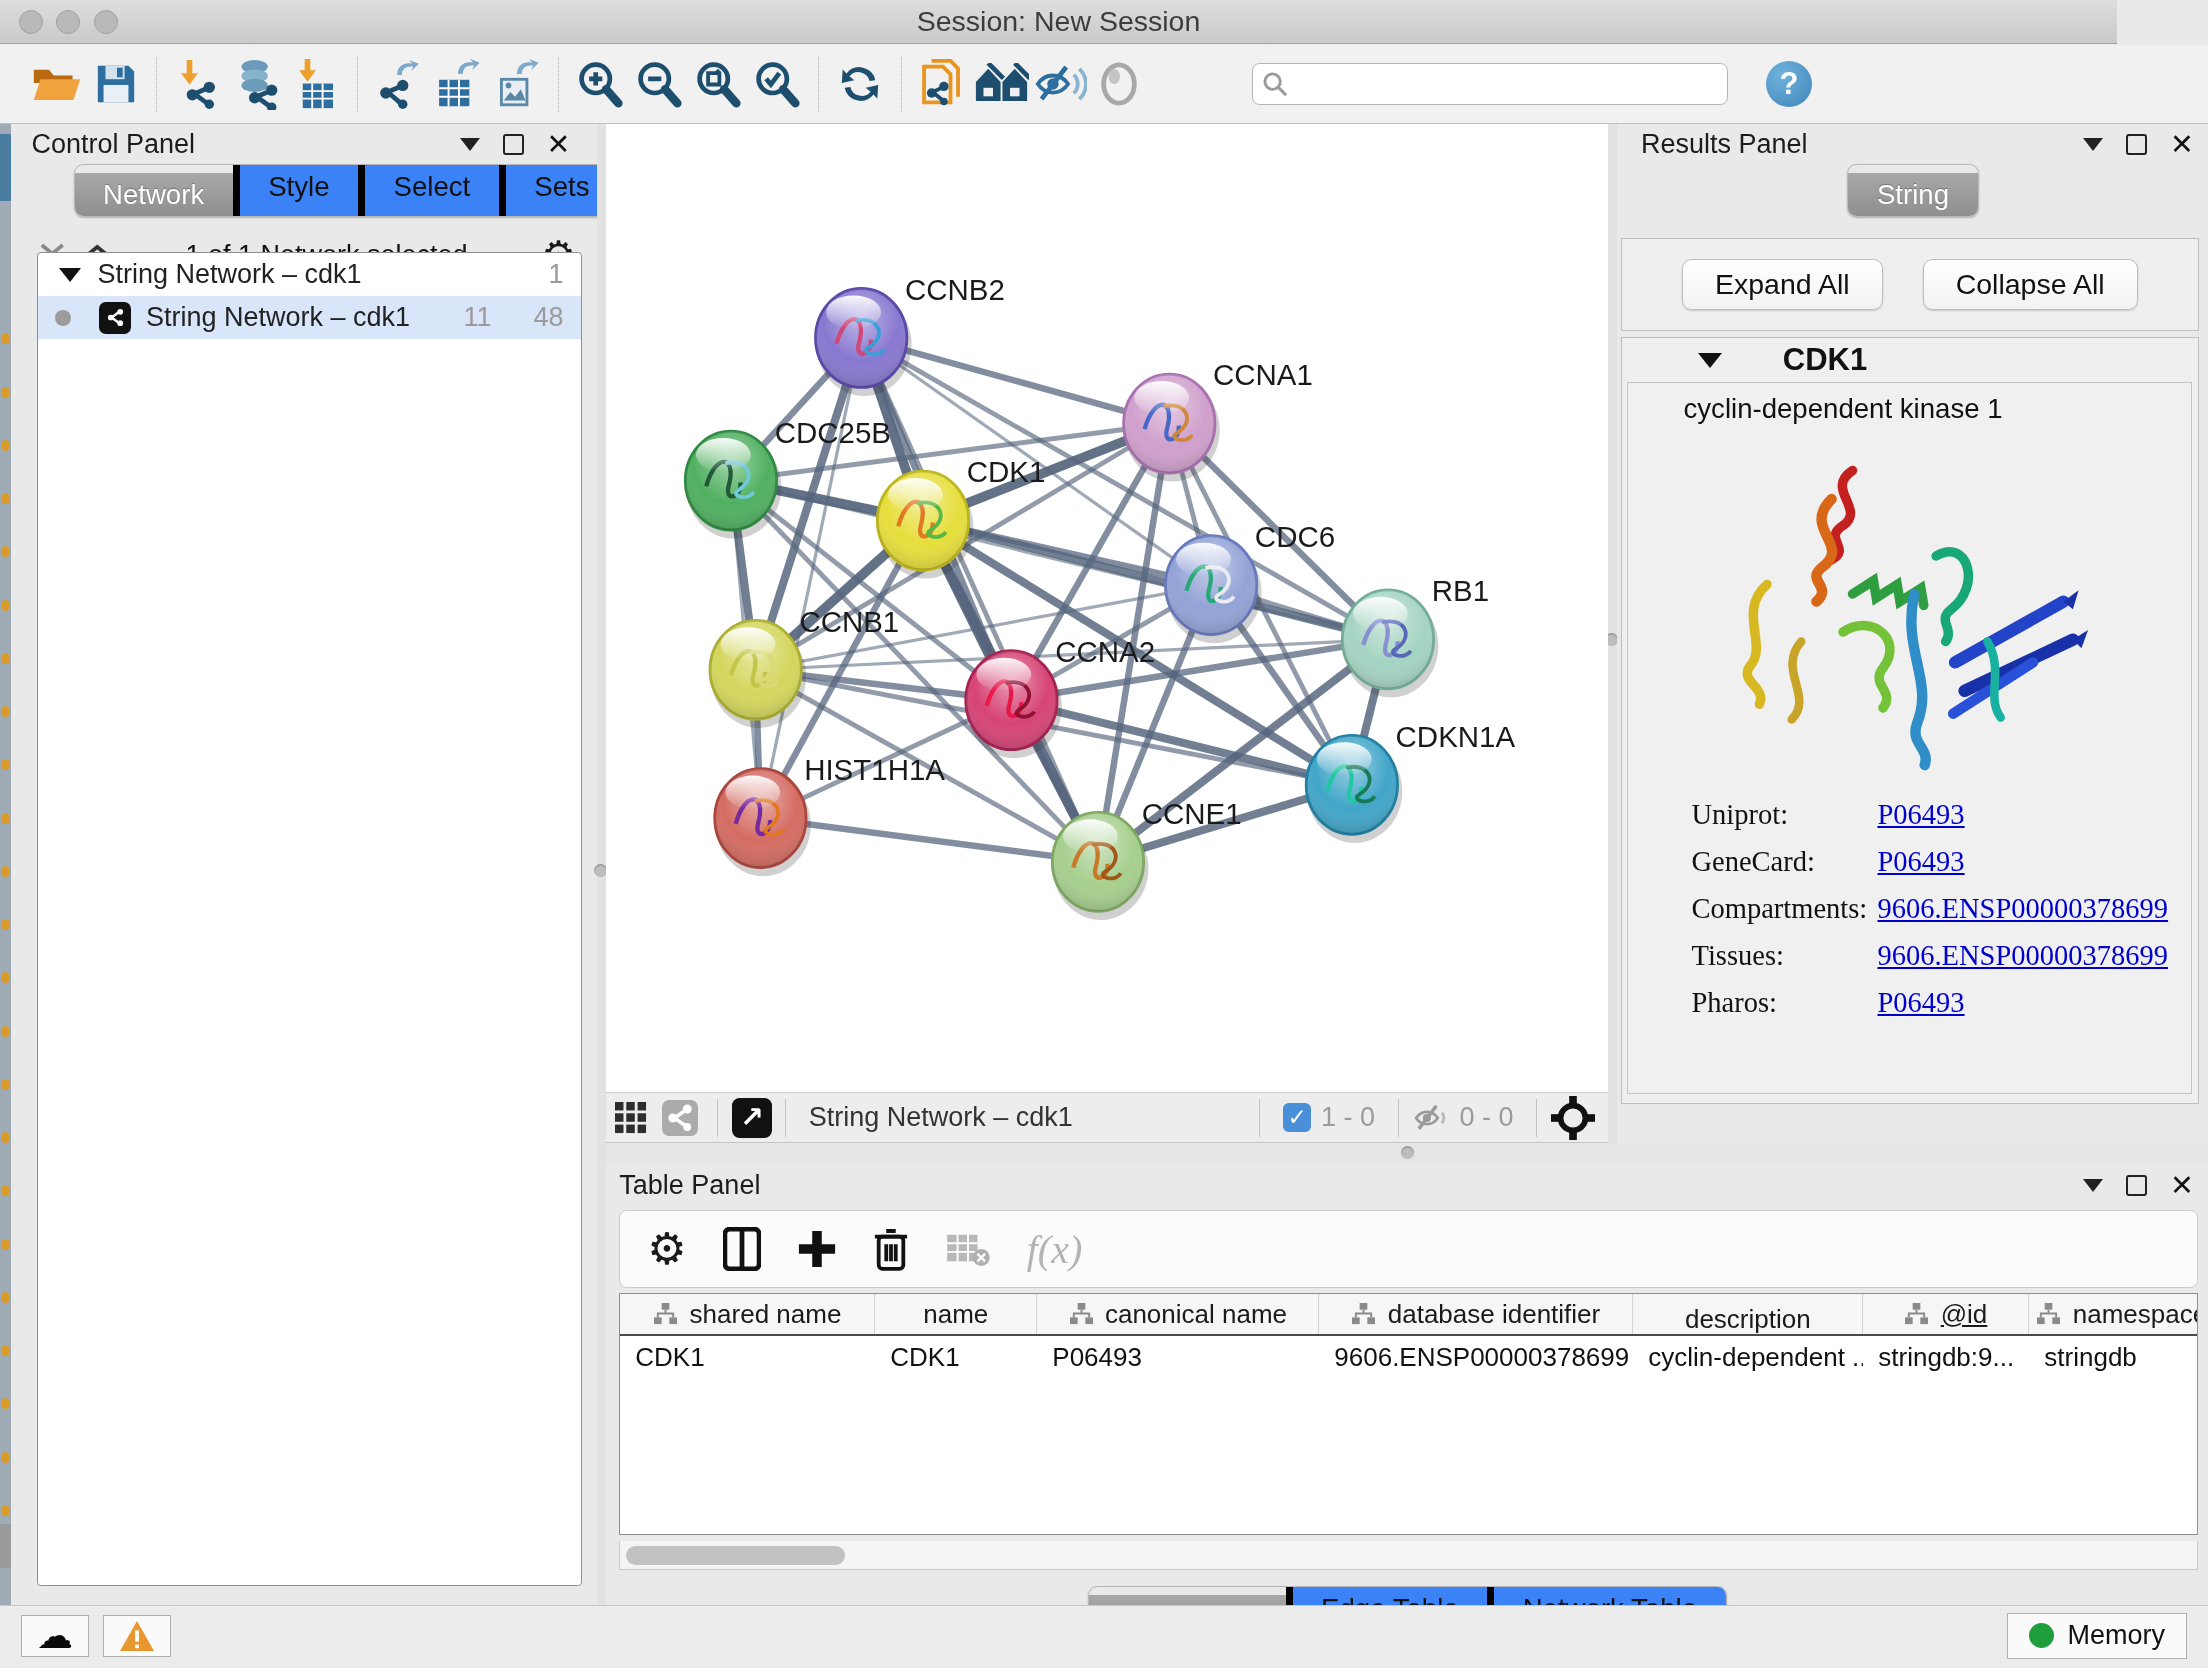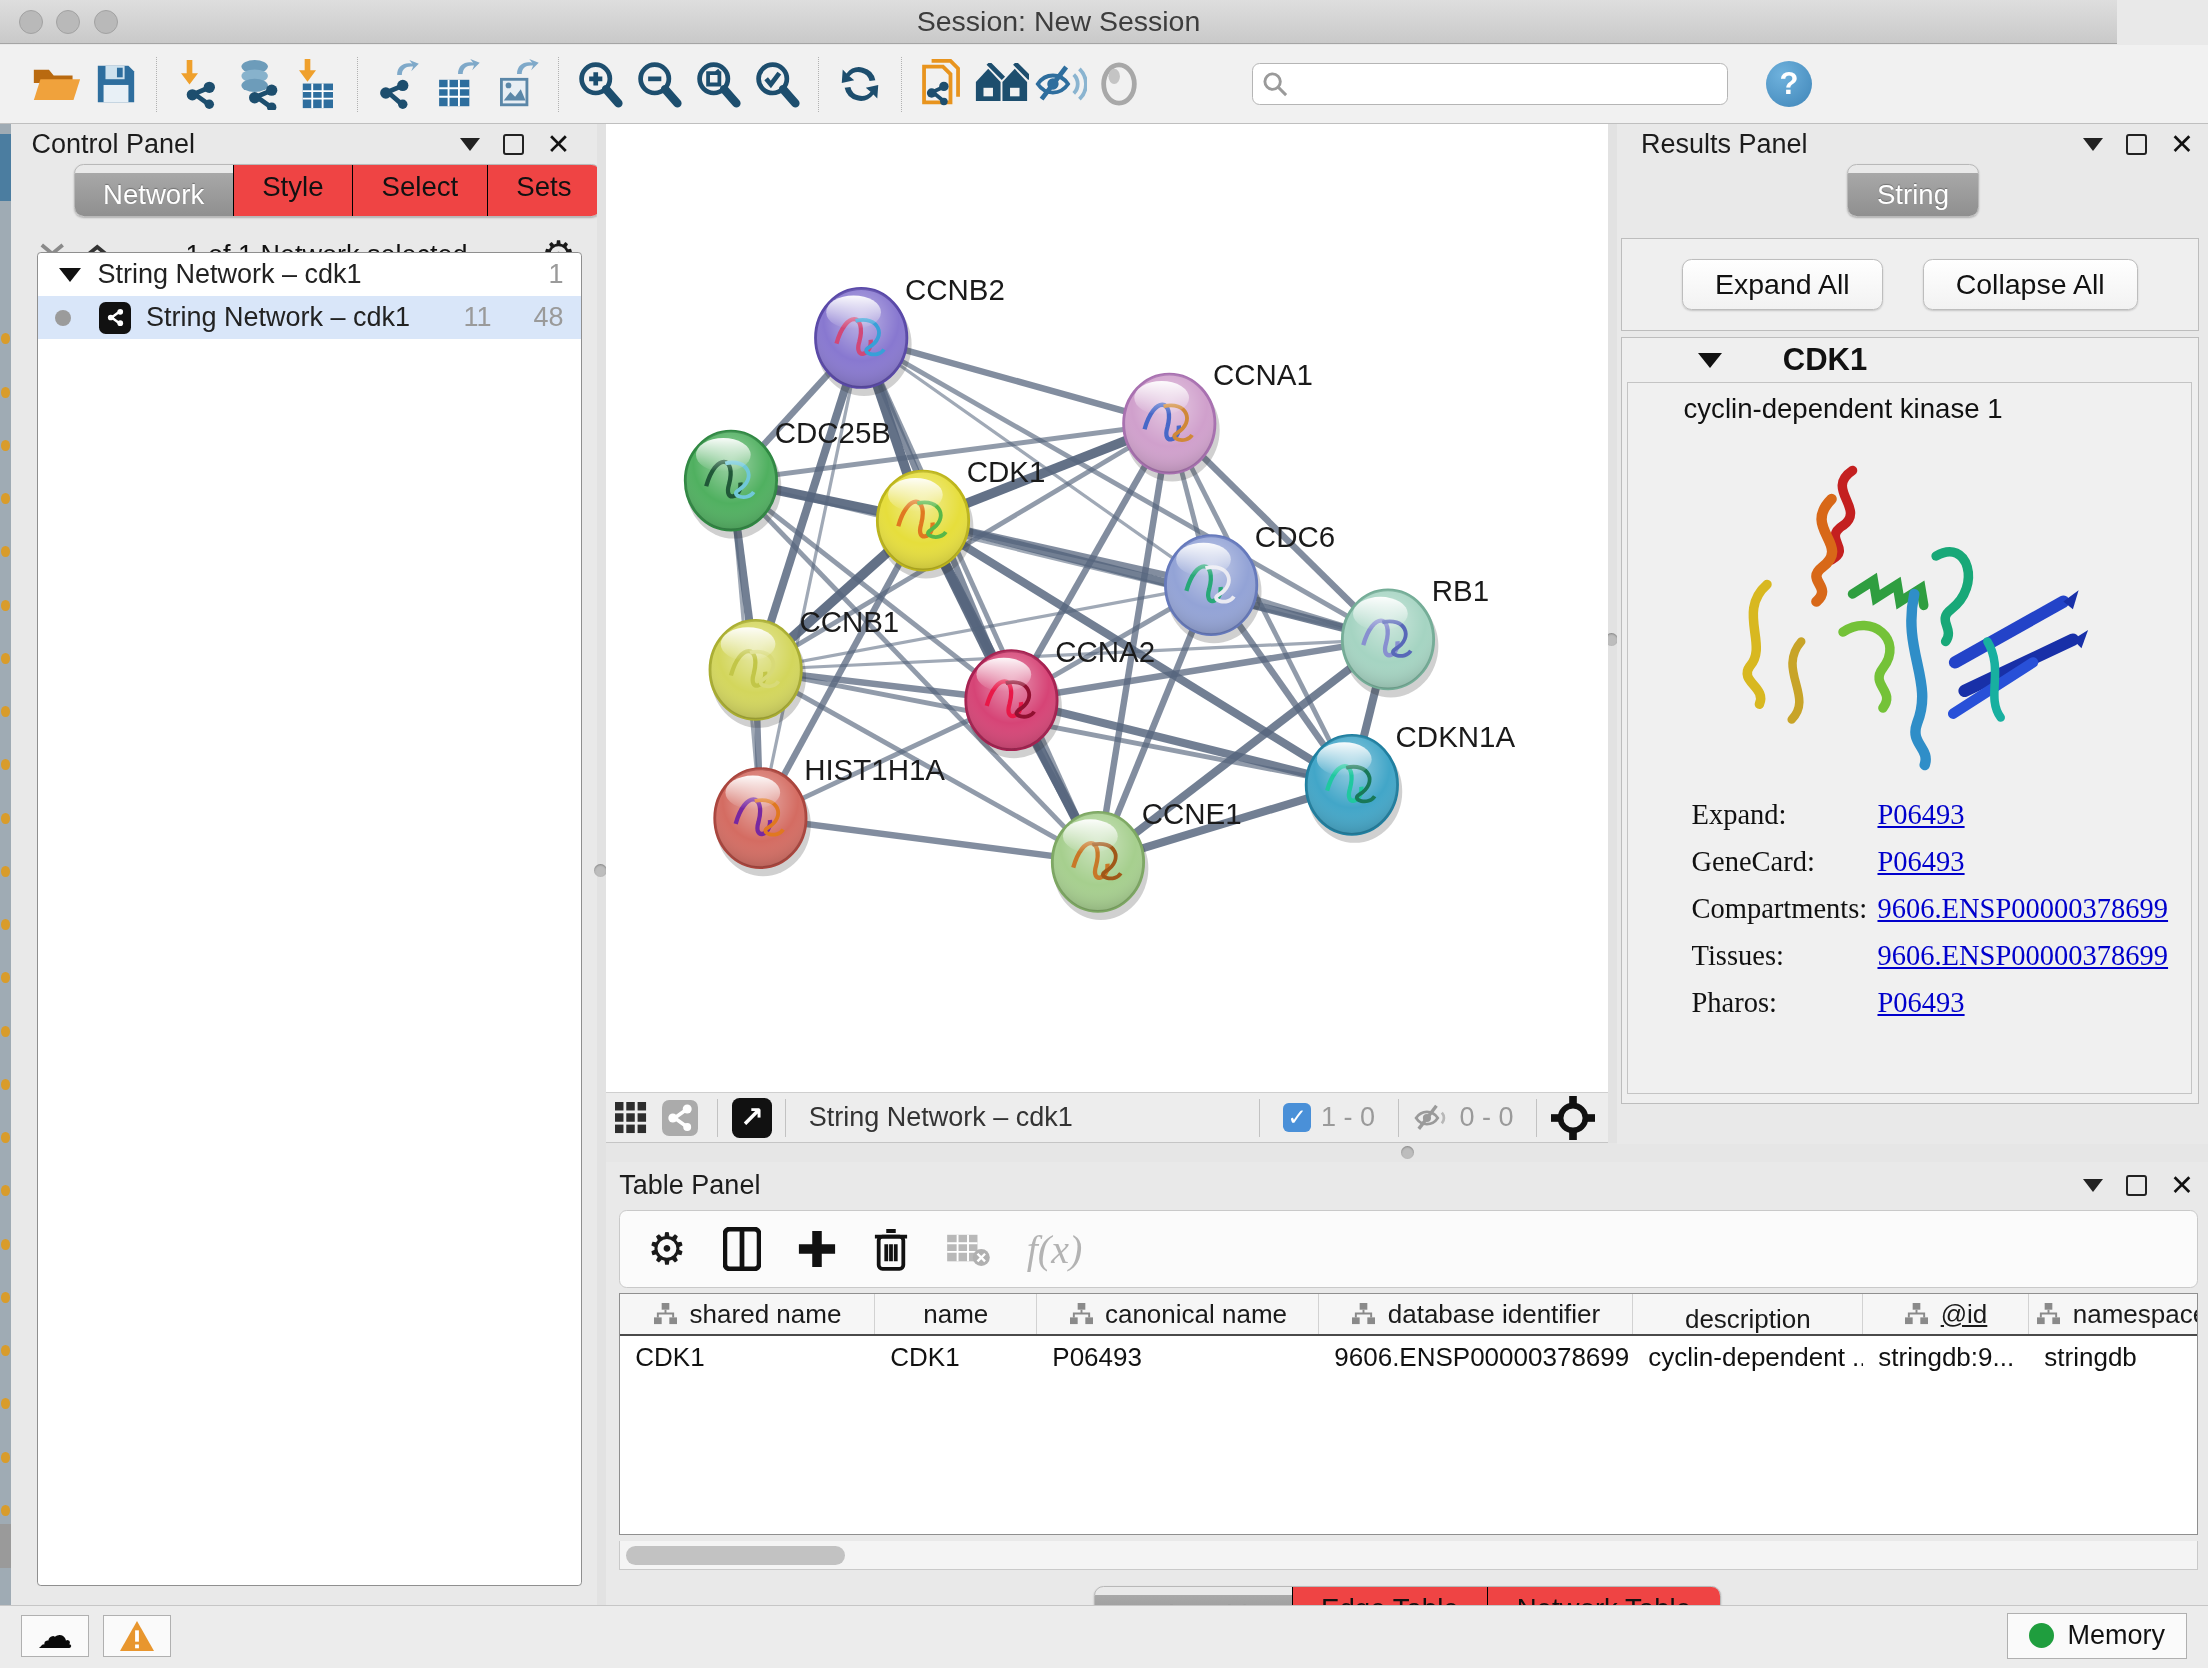--- a/index.html
+++ b/index.html
@@ -34,21 +34,21 @@
   .sliver .grayend { position:absolute; left:0; bottom:38px; width:10.5px; height:44px; background:#9a9a9a; }
 
   
   .panelhead { position:absolute; font-size:27px; color:#1c1c1c; }
   .panelctl { position:absolute; display:flex; align-items:center; gap:23px; }
   .pc-collapse { width:0; height:0; border-left:10.5px solid transparent; border-right:10.5px solid transparent; border-top:13.3px solid #222; }
   .pc-float { width:21px; height:21px; border:2.9px solid #222; border-radius:2.9px; }
   .pc-close { font-size:28.5px; font-weight:bold; color:#111; line-height:21px; }
 
   .seg { display:flex; border-radius:9.5px; box-shadow:0 1px 1.9px rgba(0,0,0,.25); overflow:hidden; border:1px solid #b8b8b8; }
-  .seg .tab { padding:5.7px 28.5px; font-size:27.6px; background:#ef4444; color:#111; border-left:1px solid #000000; }
+  .seg .tab { padding:5.7px 28.5px; font-size:27.6px; background:#3b82f6; color:#111; border-left:7px solid #000000; }
   .seg .tab:first-child { border-left:none; }
   .seg .tab.on { background:linear-gradient(#a8a8a8,#8f8f8f); color:#fff; text-shadow:0 -1px 1px rgba(0,0,0,.3);margin-top:8px; }
 
   
   .cpanel { position:absolute; left:10.5px; top:124px; width:587px; height:1482px; background:#e9e9e9; }
   .cp-status { position:absolute; left:27px; top:112px; width:538px; display:flex; align-items:center; }
   .cp-status .txt { flex:1; text-align:center; font-size:27px; color:#111; }
   .gearglyph { font-family:"DejaVu Sans",sans-serif; font-size:38px; color:#1a1a1a; line-height:38px; }
   .listbox { position:absolute; left:26px; top:128px; width:545px; height:1334px; background:#fff;
              border:1.9px solid #8f8f8f; border-radius:3.8px; overflow:hidden; }
@@ -650,21 +650,21 @@
             <path d="M340 232 L256 286" stroke="#2850d8" stroke-width="11"></path>
             <path d="M292 210 C310 240 290 268 306 290" stroke="#18b0a0" stroke-width="9"></path>
           </g>
           <g fill="#1830a8">
               <path d="M372 168 l16 -12 -6 20z"></path>
               <path d="M382 208 l16 -10 -7 19z"></path>
             </g>
         </svg>
         <div id="crosslinks" style="margin:3.8px 0 0 63px;">
             <div class="xl-row">
-              <div class="xl-label">Expand:</div>
+              <div class="xl-label">Uniprot:</div>
               <a class="xl-link">P06493</a>
             </div>
             <div class="xl-row">
               <div class="xl-label">GeneCard:</div>
               <a class="xl-link">P06493</a>
             </div>
             <div class="xl-row">
               <div class="xl-label">Compartments:</div>
               <a class="xl-link">9606.ENSP00000378699</a>
             </div>

